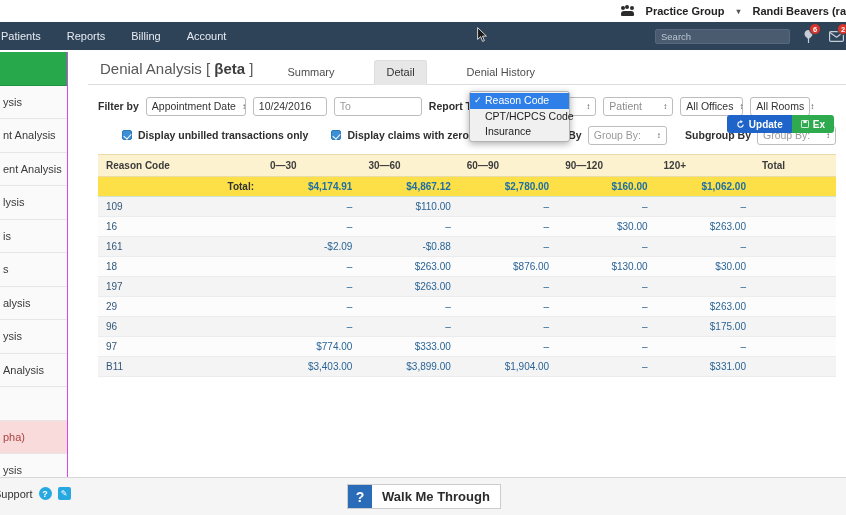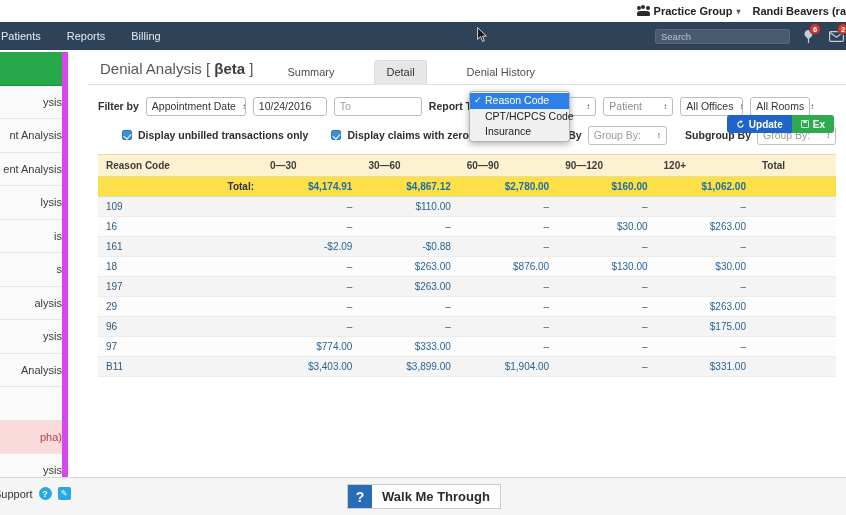--- a/index.html
+++ b/index.html
@@ -11,21 +11,21 @@
     -webkit-font-smoothing: antialiased;
   }
   #app { position: relative; width: 846px; height: 515px; background:#fff; }
 
   
   .util-bar {
     position:absolute; left:0; top:0; width:846px; height:22px;
     background:#ffffff; border-bottom:0px;
   }
   .util-right { position:absolute; right:0; top:0; height:22px; display:flex; align-items:center; gap:12px; padding-right:0px;}
-  .util-item { display:flex; align-items:center; gap:4px; font-size:11px; color:#222; font-weight:bold; white-space:nowrap;}
+  .util-item { display:flex; align-items:center; gap:12px; font-size:11px; color:#222; font-weight:bold; white-space:nowrap;}
   .util-item .caret { font-size:8px; color:#555; }
   .ppl-icon { display:inline-block; width:13px; height:10px; position:relative; }
   .ppl-icon i { position:absolute; background:#2b2b2b; border-radius:50%; }
   .ppl-icon i.h1{ width:4px;height:4px; left:0; top:0;}
   .ppl-icon i.h2{ width:4px;height:4px; left:4.5px; top:-1px;}
   .ppl-icon i.h3{ width:4px;height:4px; left:9px; top:0;}
   .ppl-icon i.b1{ width:13px;height:5px; left:0; top:4.5px; border-radius:3px 3px 1px 1px;}
   .user-name { overflow:hidden; }
 
   
@@ -49,21 +49,21 @@
   .badge {
     position:absolute; top:-3px; right:-3px; min-width:12px; height:12px;
     background:#d9352c; border-radius:50%; color:#fff; font-size:7.5px;
     display:flex; align-items:center; justify-content:center; font-weight:bold;
     padding:0 2px; border:1px solid #2e4258;
   }
 
   
   .sidebar {
     position:absolute; left:0; top:52px; width:68px; height:425px;
-    background:#0369a1; border-right:6px solid #d946ef; overflow:hidden;text-align:right;
+    background:#0369a1; border-right:1px solid #d946ef; overflow:hidden;
   }
   .side-item {
     height:33.5px; line-height:33.5px; font-size:11px; color:#3a3a3a;
     border-bottom:1px solid #e6e6e6; padding-left:3px;
     white-space:nowrap; overflow:hidden; background:#fafafa;
   }
   .side-item.active { background:#27a84a; color:#fff; border-bottom-color:#229140; }
   .side-item.alpha { background:#fadbdb; color:#a94442; }
   .side-item.blank { background:#fafafa; }
 
@@ -220,20 +220,21 @@
         <span>Randi Beavers (ra</span>
       </div>
     </div>
   </div>
 
   <div class="navbar">
     <div class="nav-links">
       <a class="nav-link">Patients</a>
       <a class="nav-link">Reports</a>
       <a class="nav-link">Billing</a>
+      <a class="nav-link">Account</a>
     </div>
     <div class="nav-right">
       <input class="search-box" placeholder="Search" style="">
       <div class="nav-icon-wrap">
         <svg width="13" height="15" viewBox="0 0 13 15">
           <path d="M6.5 14 L6.5 9" stroke="#c6ced8" stroke-width="1.2" fill="none"></path>
           <path d="M6.5 1 C4 1 2.5 3 2.5 5.2 C2.5 7.5 6.5 10 6.5 10 C6.5 10 10.5 7.5 10.5 5.2 C10.5 3 9 1 6.5 1 Z" fill="#c6ced8"></path>
         </svg>
         <span class="badge">6</span>
       </div>

